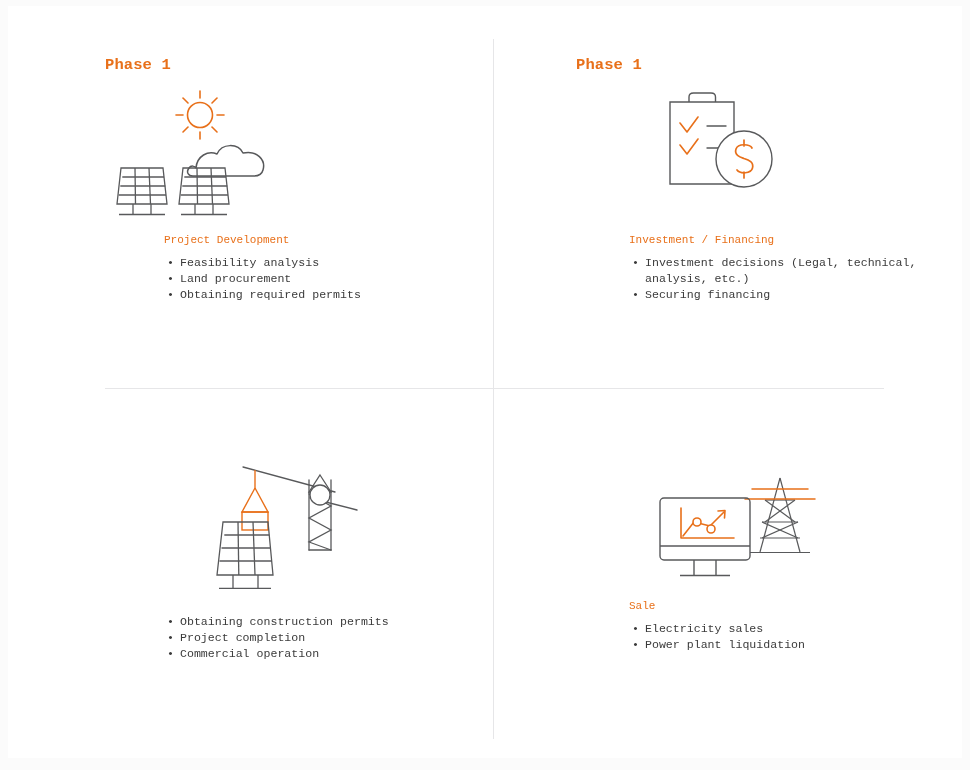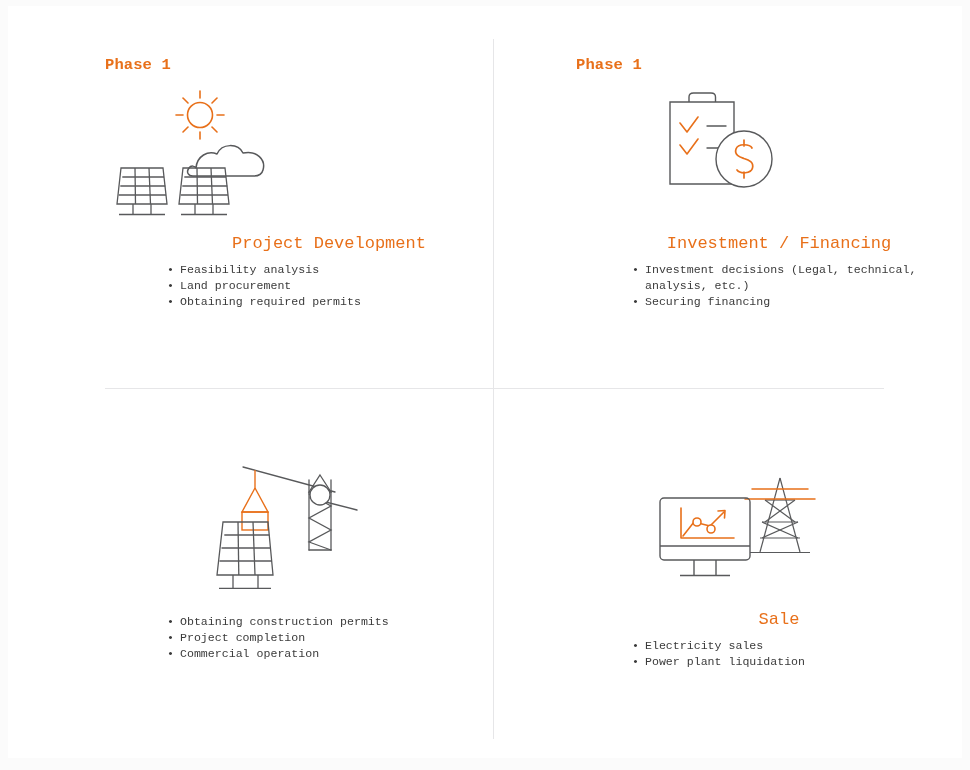--- a/index.html
+++ b/index.html
@@ -74,28 +74,27 @@
     position: relative;
     height: 150px;
     margin-top: 6px;
   }
   .icon-area svg { position: absolute; }
 
   .text-block { position: absolute; }
   #quad-1 .text-block { left: 59px;  top: 176px; width: 330px; }
   #quad-2 .text-block { left: 53px;  top: 176px; width: 300px; }
   #quad-3 .text-block { left: 59px;  top: 170px; width: 330px; }
-  #quad-4 .text-block { left: 53px;  top: 166px; width: 300px; }
+  #quad-4 .text-block { left: 53px;  top: 156px; width: 300px; }
 
   .section-label {
-    font-size: 17px;
+    font-size: 11px;
     color: #E8701A;
     margin: 0 0 8px 0;
     line-height: 1.2;
-    text-align: center;
   }
 
   ul.bullets {
     list-style: none;
     margin: 0;
     padding: 0;
   }
   ul.bullets > li {
     position: relative;
     padding-left: 16px;

